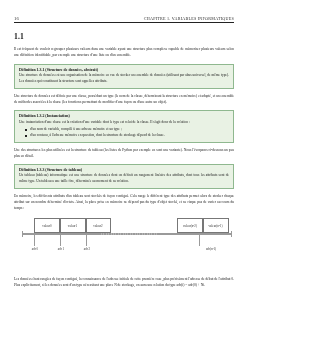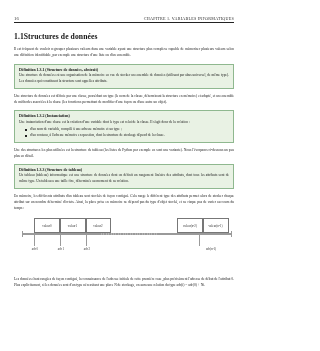--- a/index.html
+++ b/index.html
@@ -35,20 +35,21 @@
     border-bottom: 0.5px solid #222;
     margin-bottom: 9px;
   }
   .runhead .folio { font-size: 4.6px; }
   .runhead .chap { text-transform: uppercase; }
 
   
   .sec-head {
     display: flex;
     align-items: baseline;
+    gap: 7px;
     font-weight: bold;
     font-size: 7.6px;
     letter-spacing: 0.1px;
     margin: 0 0 6px 0;
     color: #111;
   }
 
   
   p.body {
     font-size: 3.55px;
@@ -185,21 +186,20 @@
 
 <div class="page">
 
   <div class="runhead">
     <span class="folio">16</span>
     <span class="chap">CHAPITRE 1.  VARIABLES INFORMATIQUES</span>
   </div>
 
   <h2 class="sec-head">
     <span>1.1</span>
-    <span>Structures de données</span>
   </h2>
 
   <p class="body">Il est fréquent de vouloir regrouper plusieurs valeurs dans une variable ayant une structure plus complexe capable de mémoriser plusieurs valeurs selon une définition identifiable, par exemple une structure d'une liste ou d'un ensemble.</p>
 
   <div class="defbox">
     <div class="def-title">Définition 1.3.1 (Structure de données, abstrait)</div>
     <div class="def-text">Une structure de données est une organisation de la mémoire en vue de stocker un ensemble de données (utilisant par abus universel, de même type). Les données qui constituent la structure sont appelées attributs.</div>
   </div>
 
   <p class="body">Une structure de données est définie par une classe, possédant un type (le nom de la classe, déterminant la structure en mémoire) et adapté, et un ensemble de méthodes associées à la classe (les fonctions permettant de modifier d'une façon ou d'une autre un objet).</p>

